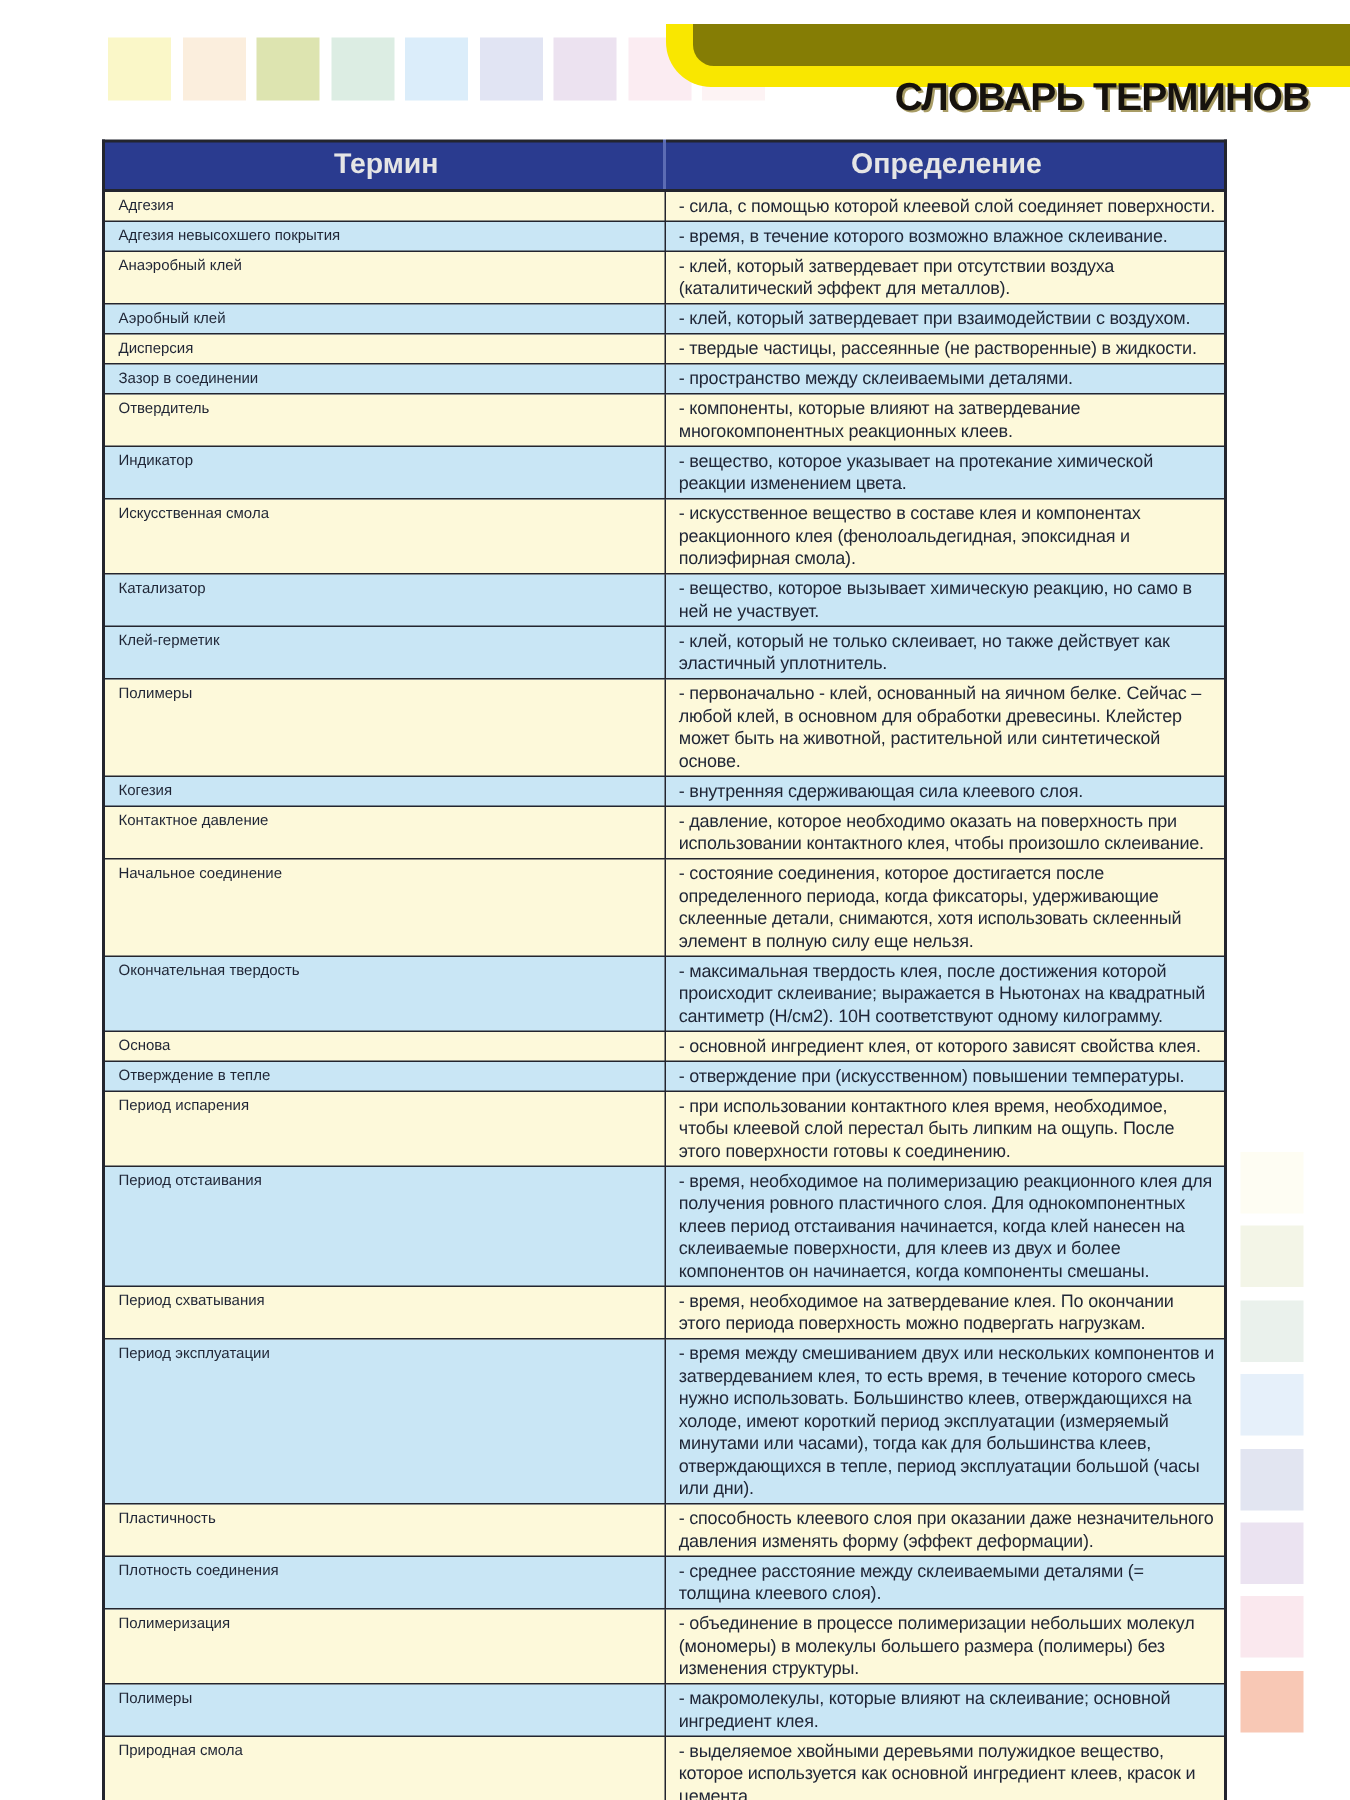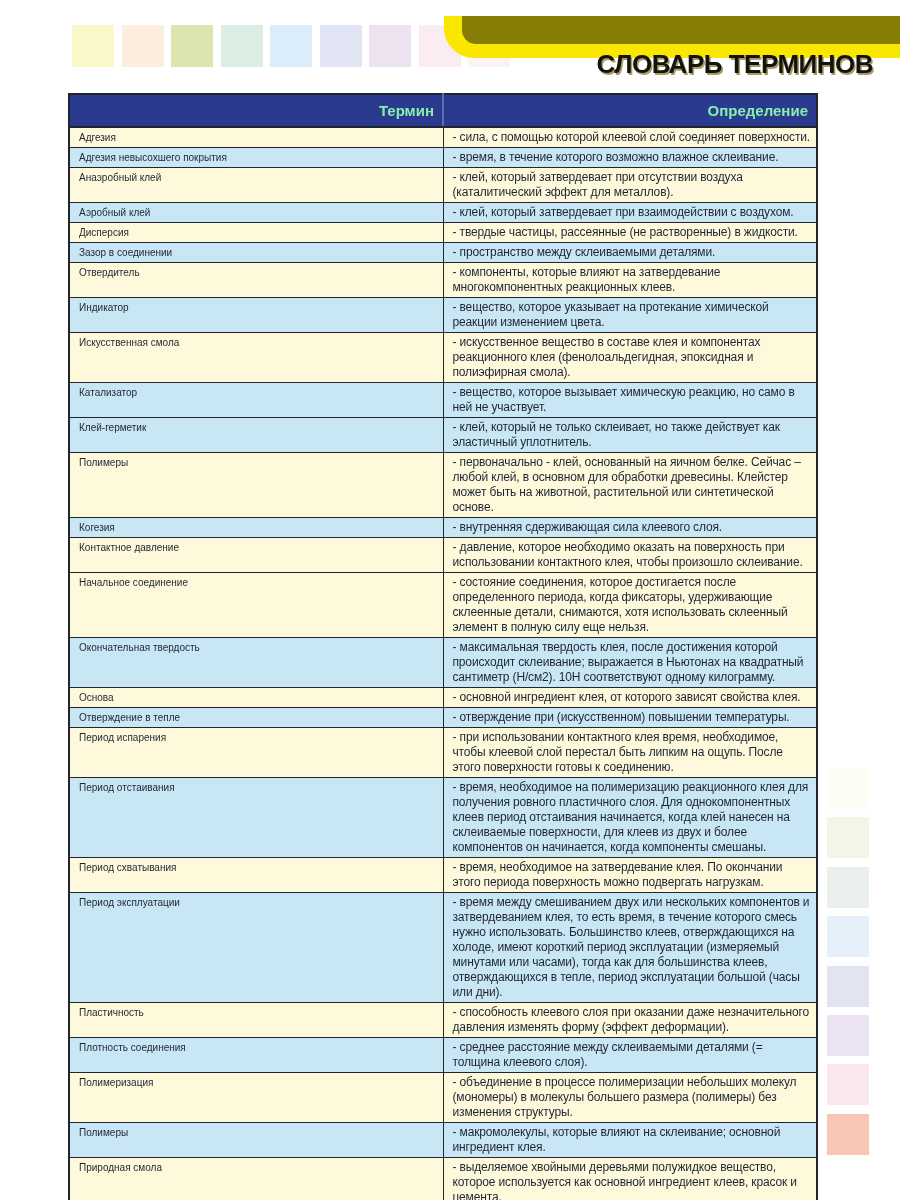--- a/index.html
+++ b/index.html
@@ -15,22 +15,22 @@
                 border-bottom-left-radius:14px;z-index:3;}
   .page-title{position:absolute;top:49px;right:27px;z-index:4;margin:0;
               font-size:26px;font-weight:800;letter-spacing:-0.5px;
               color:var(--title-color);
               text-shadow:1.5px 1.5px 0 #a99d66;white-space:nowrap;}
 
   
   table.glossary{position:absolute;left:68px;top:93px;width:750px;
                  border-collapse:collapse;table-layout:fixed;
                  border:2px solid var(--border);}
-  table.glossary th{background:var(--header-bg);color:#86efac;text-align:right;
-                 font-size:15px;font-weight:700;height:26px;
+  table.glossary th{background:var(--header-bg);color:#e5e5e5;text-align:center;
+                 font-size:19px;font-weight:700;height:26px;
                  padding:2px 8px 3px 11px;border-bottom:2px solid var(--border);}
   table.glossary th.def-h{border-left:2px solid #5c6cb4;padding-left:10px;}
   table.glossary td{vertical-align:top;color:var(--text);
                  border:1.4px solid var(--border);
                  padding:1.5px 6px 2.5px 9px;}
   td.term{width:183px;font-size:10px;font-weight:400;line-height:15px;}
   td.def{font-size:12px;font-weight:400;line-height:15px;letter-spacing:-0.15px;}
   tr.odd td{background:var(--row-cream);}
   tr.even td{background:var(--row-blue);}
 

